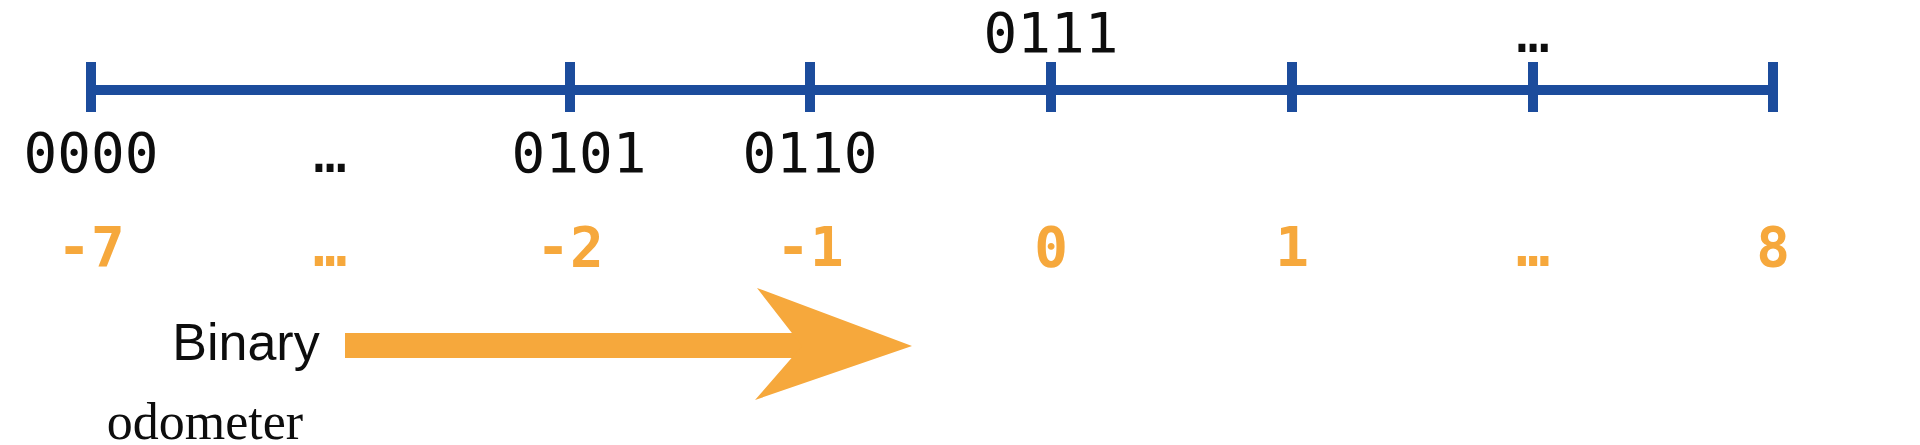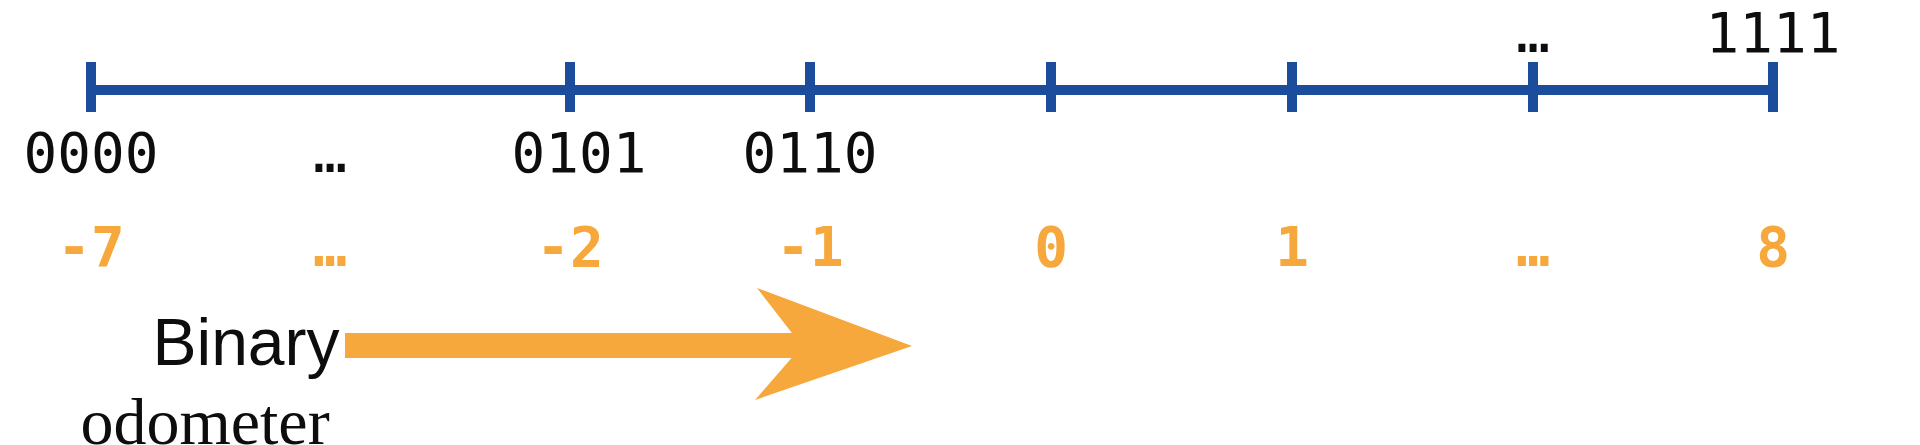--- a/index.html
+++ b/index.html
@@ -41,36 +41,36 @@
     font-weight: bold;
     color: var(--orange);
     white-space: nowrap;
   }
 
   
   .ann-line {
     position: absolute;
     transform: translateX(-50%);
     font-family: "Liberation Sans", sans-serif;
-    font-size: 66px; line-height: 52px;
+    font-size: 52px; line-height: 52px;
     color: var(--ink);
     white-space: nowrap;
   }
   .ann-line.l1 { top: 316px; left: 246px; }
   .ann-line.l2 { top: 396px; left: 205px; font-family: Liberation Serif, serif; }
 
   .arrow-svg { position: absolute; top: 0; left: 0; pointer-events: none; }
 </style>
 </head>
 <body style="--blue: #1C4C9C; --orange: #F6A83C; --ink: #0D0D0D;">
 
 <div class="stage">
 
+  <div class="blabel top" style="left:1051px">0111</div>
   <div class="blabel top" style="left:1533px">…</div>
-  <div class="blabel top" style="left:1773px">1111</div>
 
   <div class="nline-bar"></div>
   <div class="tick" style="left:91px"></div>
   <div class="tick" style="left:570px"></div>
   <div class="tick" style="left:810px"></div>
   <div class="tick" style="left:1051px"></div>
   <div class="tick" style="left:1292px"></div>
   <div class="tick" style="left:1533px"></div>
   <div class="tick" style="left:1773px"></div>
 

